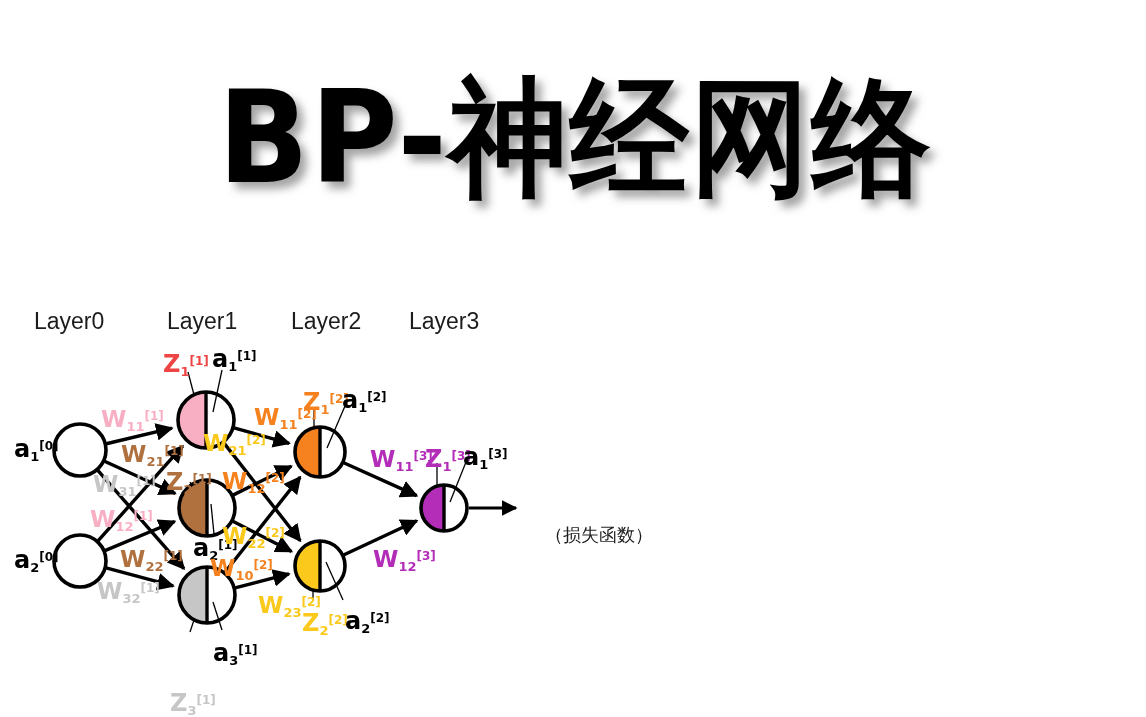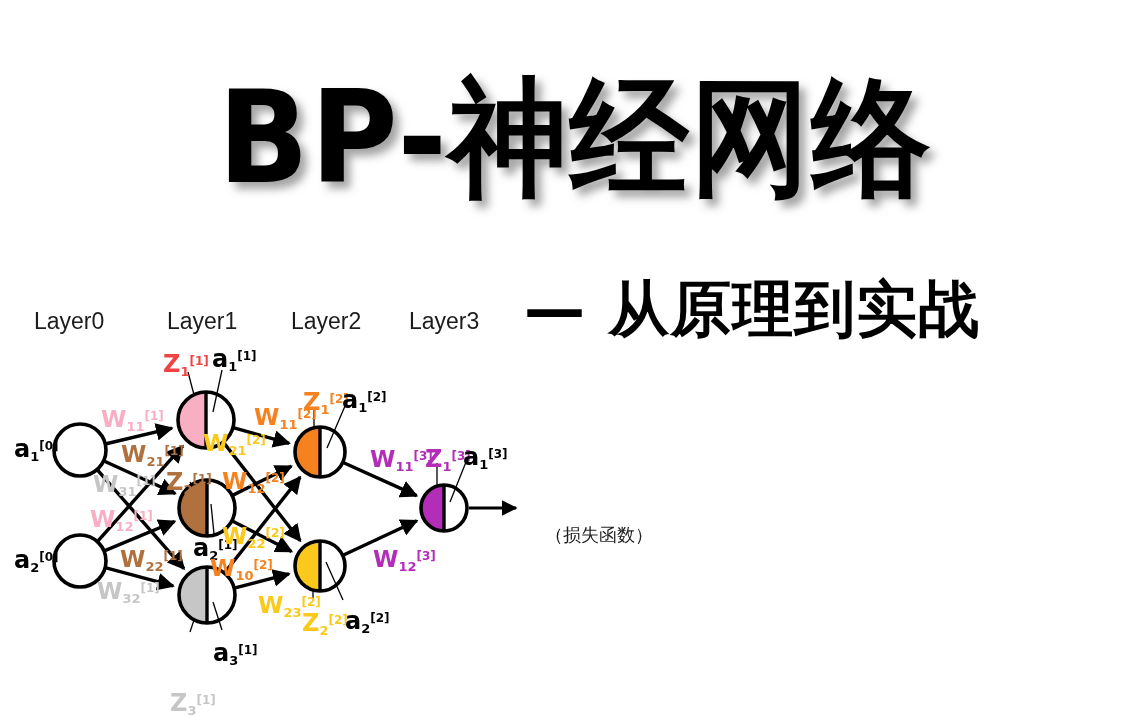--- a/index.html
+++ b/index.html
@@ -94,21 +94,20 @@
   .mlabel.w .base { font-size: 23px; font-weight: 700; }
   .mlabel sub { font-size: 13px; vertical-align: -0.28em; font-weight: 700;}
   .mlabel sup { font-size: 12px; vertical-align: 0.62em; font-weight: 700;}
 </style>
 </head>
 <body>
 
 <div id="stage">
 
   <div id="title-main">BP-神经网络</div>
-  <div id="title-sub">— 从原理到实战</div>
 
   <div id="layer-labels">
       <div class="layer-label" style="left: 34px; top: 308px;">Layer0</div>
       <div class="layer-label" style="left: 167px; top: 308px;">Layer1</div>
       <div class="layer-label" style="left: 291px; top: 308px;">Layer2</div>
       <div class="layer-label" style="left: 409px; top: 308px;">Layer3</div>
     </div>
 
   <svg id="net-svg" viewBox="0 0 740 387">
     <defs>

